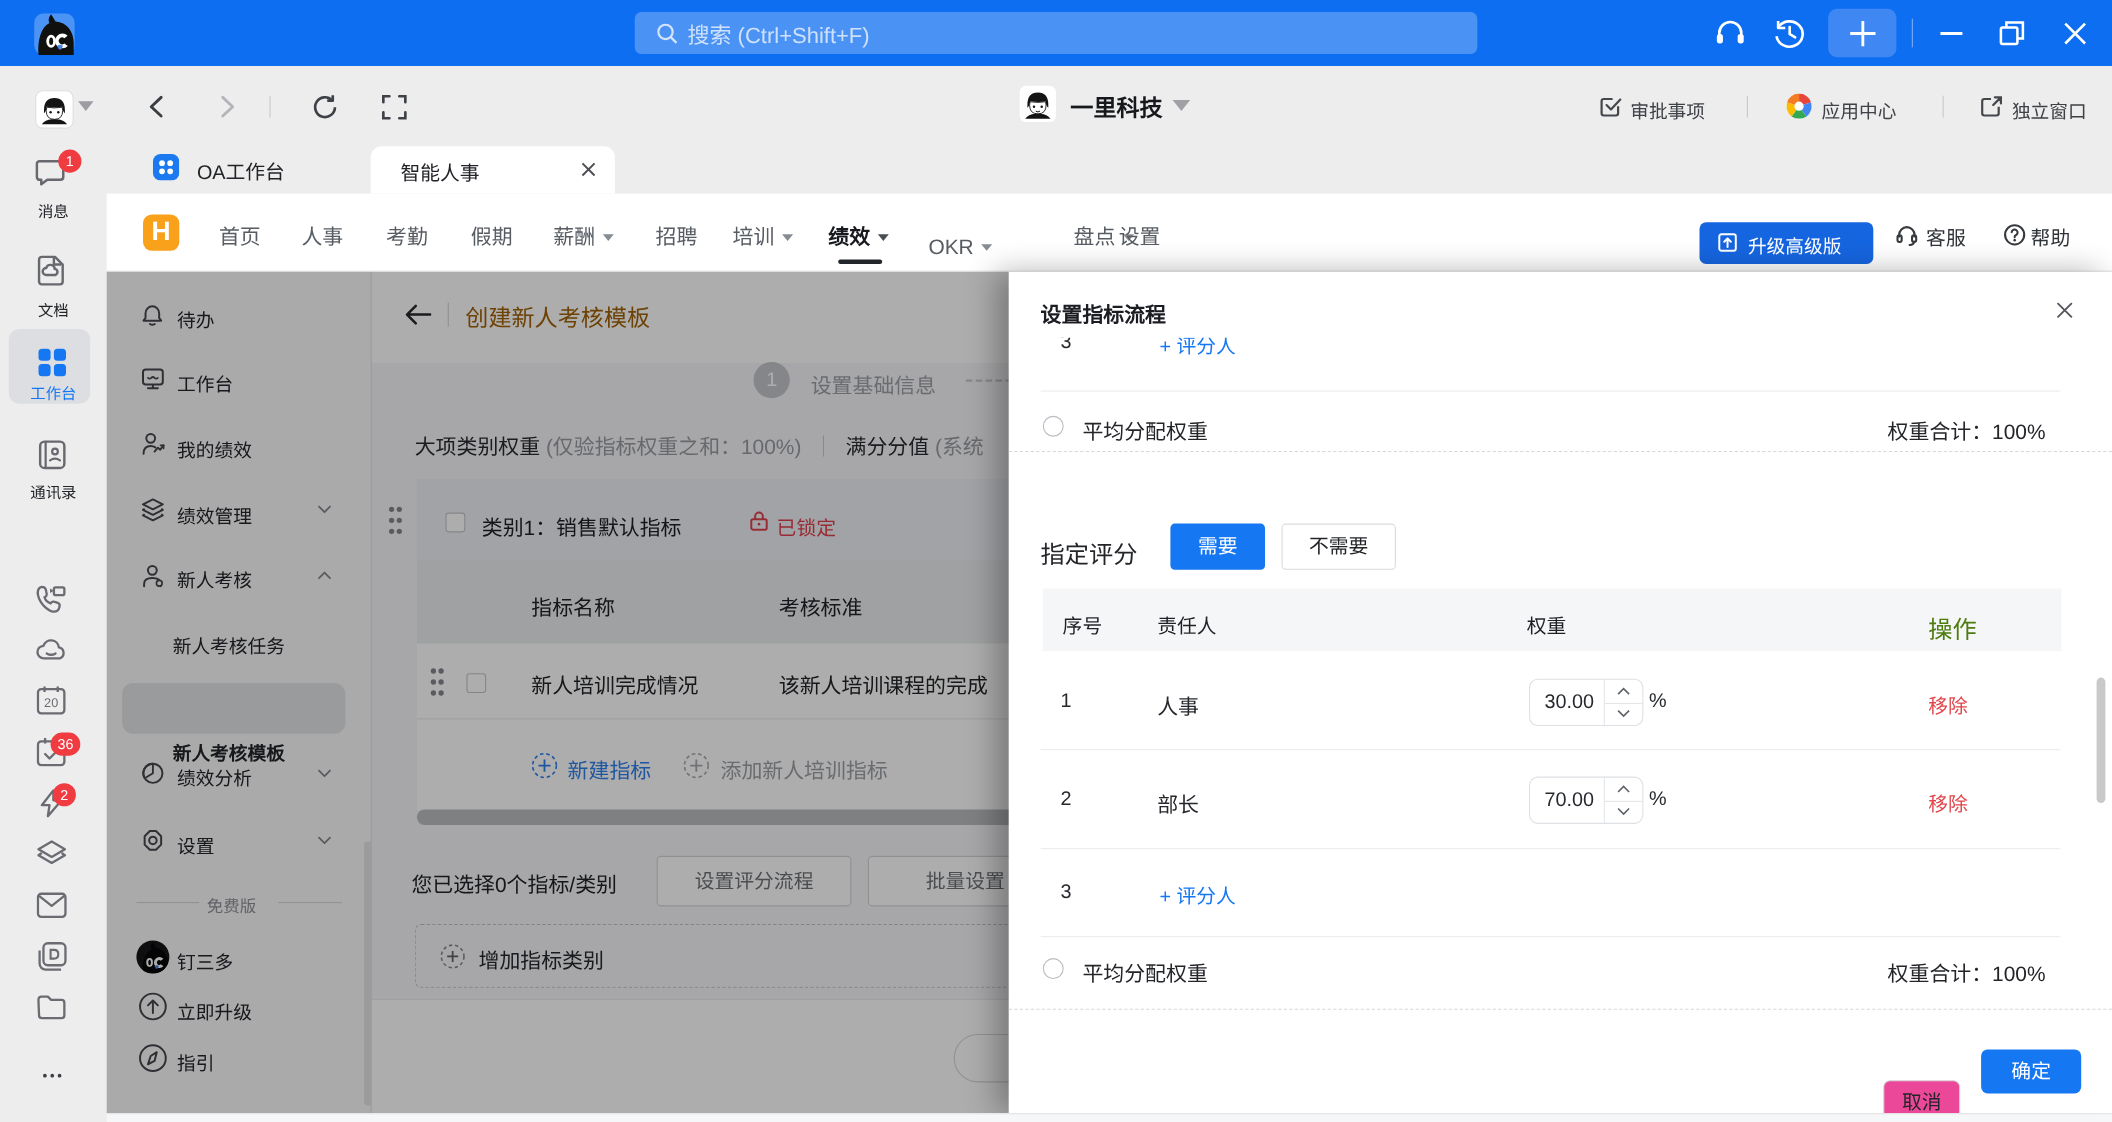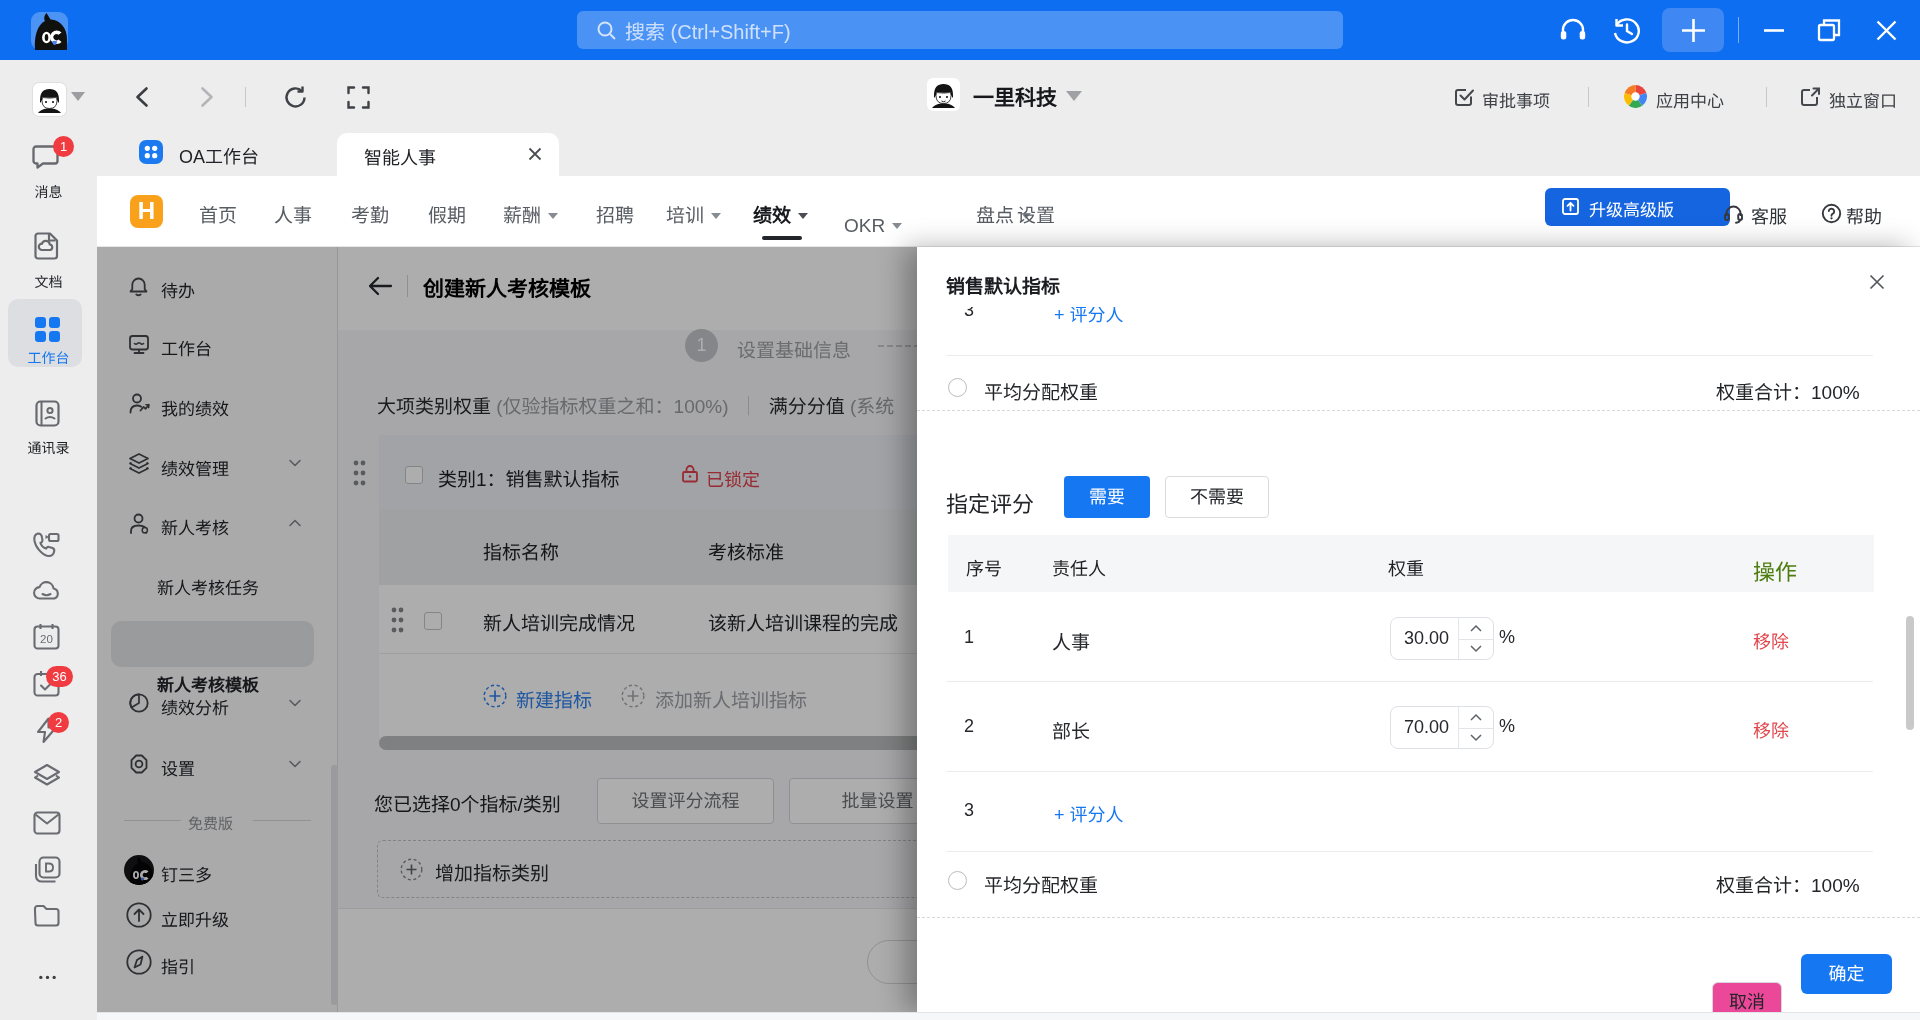--- a/index.html
+++ b/index.html
@@ -152,21 +152,21 @@
   <div class="navitem" style="left:351px;">考勤</div>
   <div class="navitem" style="left:428px;">假期</div>
   <div class="navitem" style="left:503px;">薪酬<span class="caret"></span></div>
   <div class="navitem" style="left:596px;">招聘</div>
   <div class="navitem" style="left:666px;">培训<span class="caret"></span></div>
   <div class="navitem" style="left:753px;color:#17191e;font-weight:bold;">绩效<span class="caret" style="border-top-color:#4a4d52"></span></div>
   <div class="navitem" style="left:844px;margin-top:15px;">OKR<span class="caret"></span></div>
   <div class="navitem" style="left:928px;margin-left:48px;">盘点<span class="caret"></span></div>
   <div class="navitem" style="left:1017px;">设置</div>
   <div class="abs" style="left:762px;top:236px;width:40px;height:4px;background:#22252a;border-radius:2px;z-index:5"></div>
-  <div class="abs" style="left:1545px;top:188px;width:185px;height:38px;background:#1665e0;border-radius:6px;z-index:5">
+  <div class="abs" style="left:1545px;top:202px;width:158px;height:38px;background:#1665e0;border-radius:6px;z-index:5">
     <svg style="position:absolute;left:16px;top:9px" width="19" height="19" viewBox="0 0 19 19" fill="none" stroke="#fff" stroke-width="1.8">
       <path d="M4 2 h11 a2 2 0 0 1 2 2 v11 a2 2 0 0 1 -2 2 h-11 a2 2 0 0 1 -2 -2 v-11 a2 2 0 0 1 2 -2 Z"></path>
       <path d="M9.5 13.5 V6 M6.5 8.8 L9.5 5.8 L12.5 8.8" stroke-linecap="round" stroke-linejoin="round"></path>
     </svg>
     <span style="position:absolute;left:44px;top:8px;font-size:17px;color:#fff">升级高级版</span>
   </div>
   <svg class="abs" style="left:1723px;top:203px;z-index:5" width="21" height="21" viewBox="0 0 21 21" fill="none" stroke="#36393e" stroke-width="1.9">
     <path d="M3.5 13 v-2.5 a7 7 0 0 1 14 0 V13"></path>
     <rect x="2" y="11" width="3.8" height="6" rx="1.8"></rect>
     <rect x="15.2" y="11" width="3.8" height="6" rx="1.8"></rect>
@@ -342,21 +342,21 @@
     <path d="M17.5 8.5 L12 12 L9.5 19.5 L15.5 16.5 Z" stroke-linejoin="round"></path>
   </svg>
   <div class="sbitem" style="left:161px;top:953px">指引</div>
   <div class="abs" style="left:331px;top:765px;width:7px;height:240px;background:#e4e5e6;border-radius:3px;z-index:5"></div>
   <div id="main"></div>
   <div class="abs" style="left:338px;top:247px;width:1582px;height:83px;background:#fff;z-index:10"></div>
   <svg class="abs" style="left:367px;top:276px;z-index:11" width="26" height="20" viewBox="0 0 26 20" fill="none" stroke="#26282d" stroke-width="2.3" stroke-linecap="round" stroke-linejoin="round">
       <path d="M11 2 L3 10 L11 18 M3.5 10 H24"></path>
     </svg>
   <div class="abs" style="left:407px;top:275px;width:1px;height:22px;background:#d5d5d5;z-index:11"></div>
-  <div class="abs" style="left:423px;top:272px;font-size:21px;font-weight:bold;color:#000000;z-index:11">创建新人考核模板</div>
+  <div class="abs" style="left:423px;top:272px;font-size:21px;font-weight:normal;color:#a16207;z-index:11">创建新人考核模板</div>
   <div class="abs" style="left:685px;top:329px;width:33px;height:33px;border-radius:50%;background:#c3c6cb;color:#fff;font-size:18px;text-align:center;line-height:33px;z-index:11">1</div>
   <div class="abs" style="left:737px;top:335px;font-size:19px;color:#9da0a6;z-index:11">设置基础信息</div>
   <div class="abs" style="left:878px;top:345px;width:42px;height:0;border-top:2px dashed #c7c9cd;z-index:11"></div>
   <div class="abs" style="left:377px;top:391px;font-size:19px;color:#2a2c31;z-index:11;white-space:nowrap">大项类别权重 <span style="color:#989ba1">(仅验指标权重之和：100%)</span><span style="color:#c3c5c9">&nbsp;&nbsp;｜&nbsp;&nbsp;</span>满分分值 <span style="color:#989ba1">(系统</span></div>
   <div class="abs" style="left:379px;top:435px;width:1541px;height:302px;background:#fff;z-index:10"></div>
   <div class="abs" style="left:379px;top:435px;width:1541px;height:74px;background:#eef1f6;z-index:11"></div>
   <svg class="abs" style="left:352px;top:459px;z-index:11" width="15" height="28" viewBox="0 0 15 28" fill="#84878d">
       <circle cx="4" cy="4" r="2.4"></circle>
       <circle cx="11" cy="4" r="2.4"></circle>
       <circle cx="4" cy="14" r="2.4"></circle>
@@ -404,21 +404,21 @@
   <div class="abs" style="left:377px;top:840px;width:1543px;height:58px;border:1px dashed #c0c2c6;border-radius:6px;z-index:11"></div>
   <svg class="abs" style="left:400px;top:858px;z-index:11" width="23" height="23" viewBox="0 0 23 23" fill="none">
       <circle cx="11.5" cy="11.5" r="10.3" stroke="#85888e" stroke-width="1.4" stroke-dasharray="3 2.6"></circle>
       <path d="M11.5 6.5 v10 M6.5 11.5 h10" stroke="#5f6268" stroke-width="1.6"></path>
     </svg>
   <div class="abs" style="left:435px;top:858px;font-size:19px;color:#26282d;z-index:11">增加指标类别</div>
   <div class="abs" style="left:338px;top:908px;width:1582px;height:104px;background:#fff;border-top:1px solid #e8e9ea;z-index:10"></div>
   <div class="abs" style="left:867px;top:940px;width:143px;height:44px;background:#fff;border:1px solid #d5d7da;border-radius:22px;z-index:11"></div>
   <div id="mask"></div>
   <div id="drawer"></div>
-  <div class="dw" style="left:946px;top:271px;font-size:19px;font-weight:bold;color:#1b1d22">销售默认指标</div>
+  <div class="dw" style="left:946px;top:271px;font-size:19px;font-weight:bold;color:#1b1d22">设置指标流程</div>
   <svg class="dw" style="left:1868px;top:273px" width="18" height="18" viewBox="0 0 18 18" stroke="#54575c" stroke-width="1.7">
       <path d="M2.5 2.5 L15.5 15.5 M15.5 2.5 L2.5 15.5"></path>
     </svg>
   <div class="dw" style="left:917px;top:307px;width:1003px;height:26px;overflow:hidden">
     <div style="position:absolute;left:47px;top:-7px;font-size:18px;color:#26282d">3</div>
     <div style="position:absolute;left:137px;top:-7px;font-size:18px;color:#1677f2">+ 评分人</div>
   </div>
   <div class="dw" style="left:946px;top:355px;width:927px;height:1px;background:#ececec"></div>
   <div class="dw" style="left:948px;top:378px;width:19px;height:19px;border:1.5px solid #b9bcc2;border-radius:50%;background:#fff"></div>
   <div class="dw" style="left:984px;top:377px;font-size:19px;color:#232529">平均分配权重</div>

